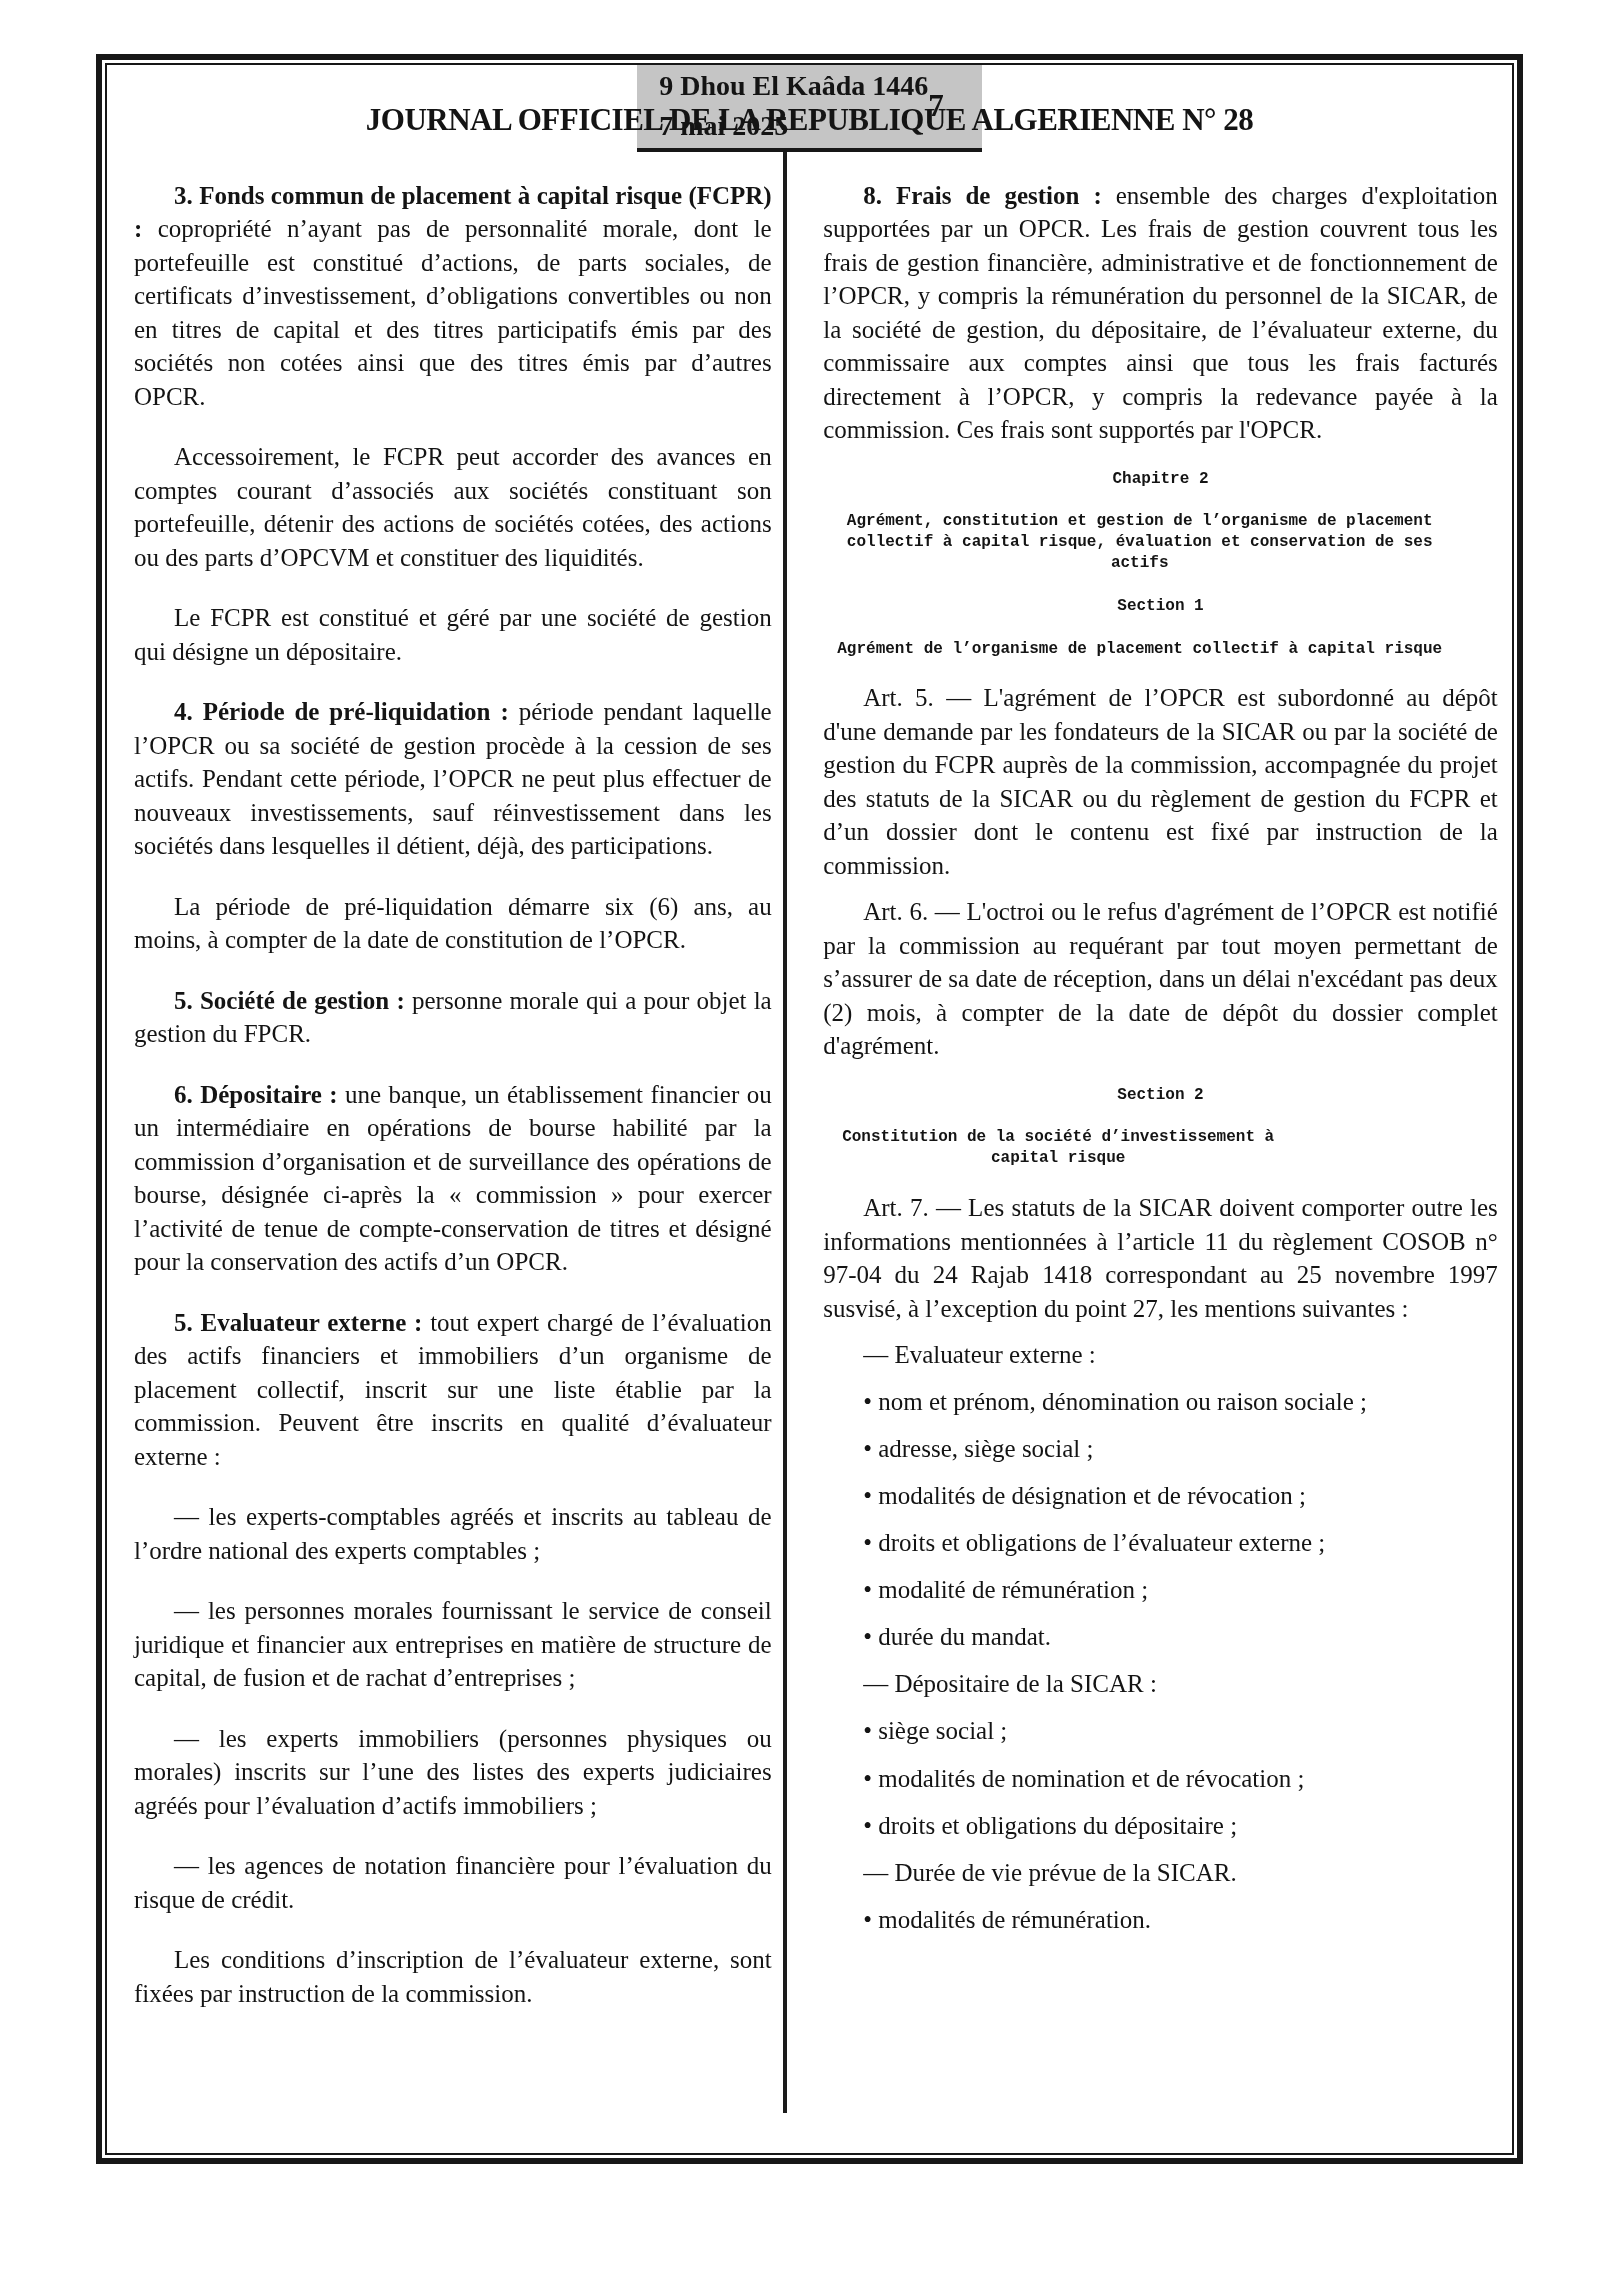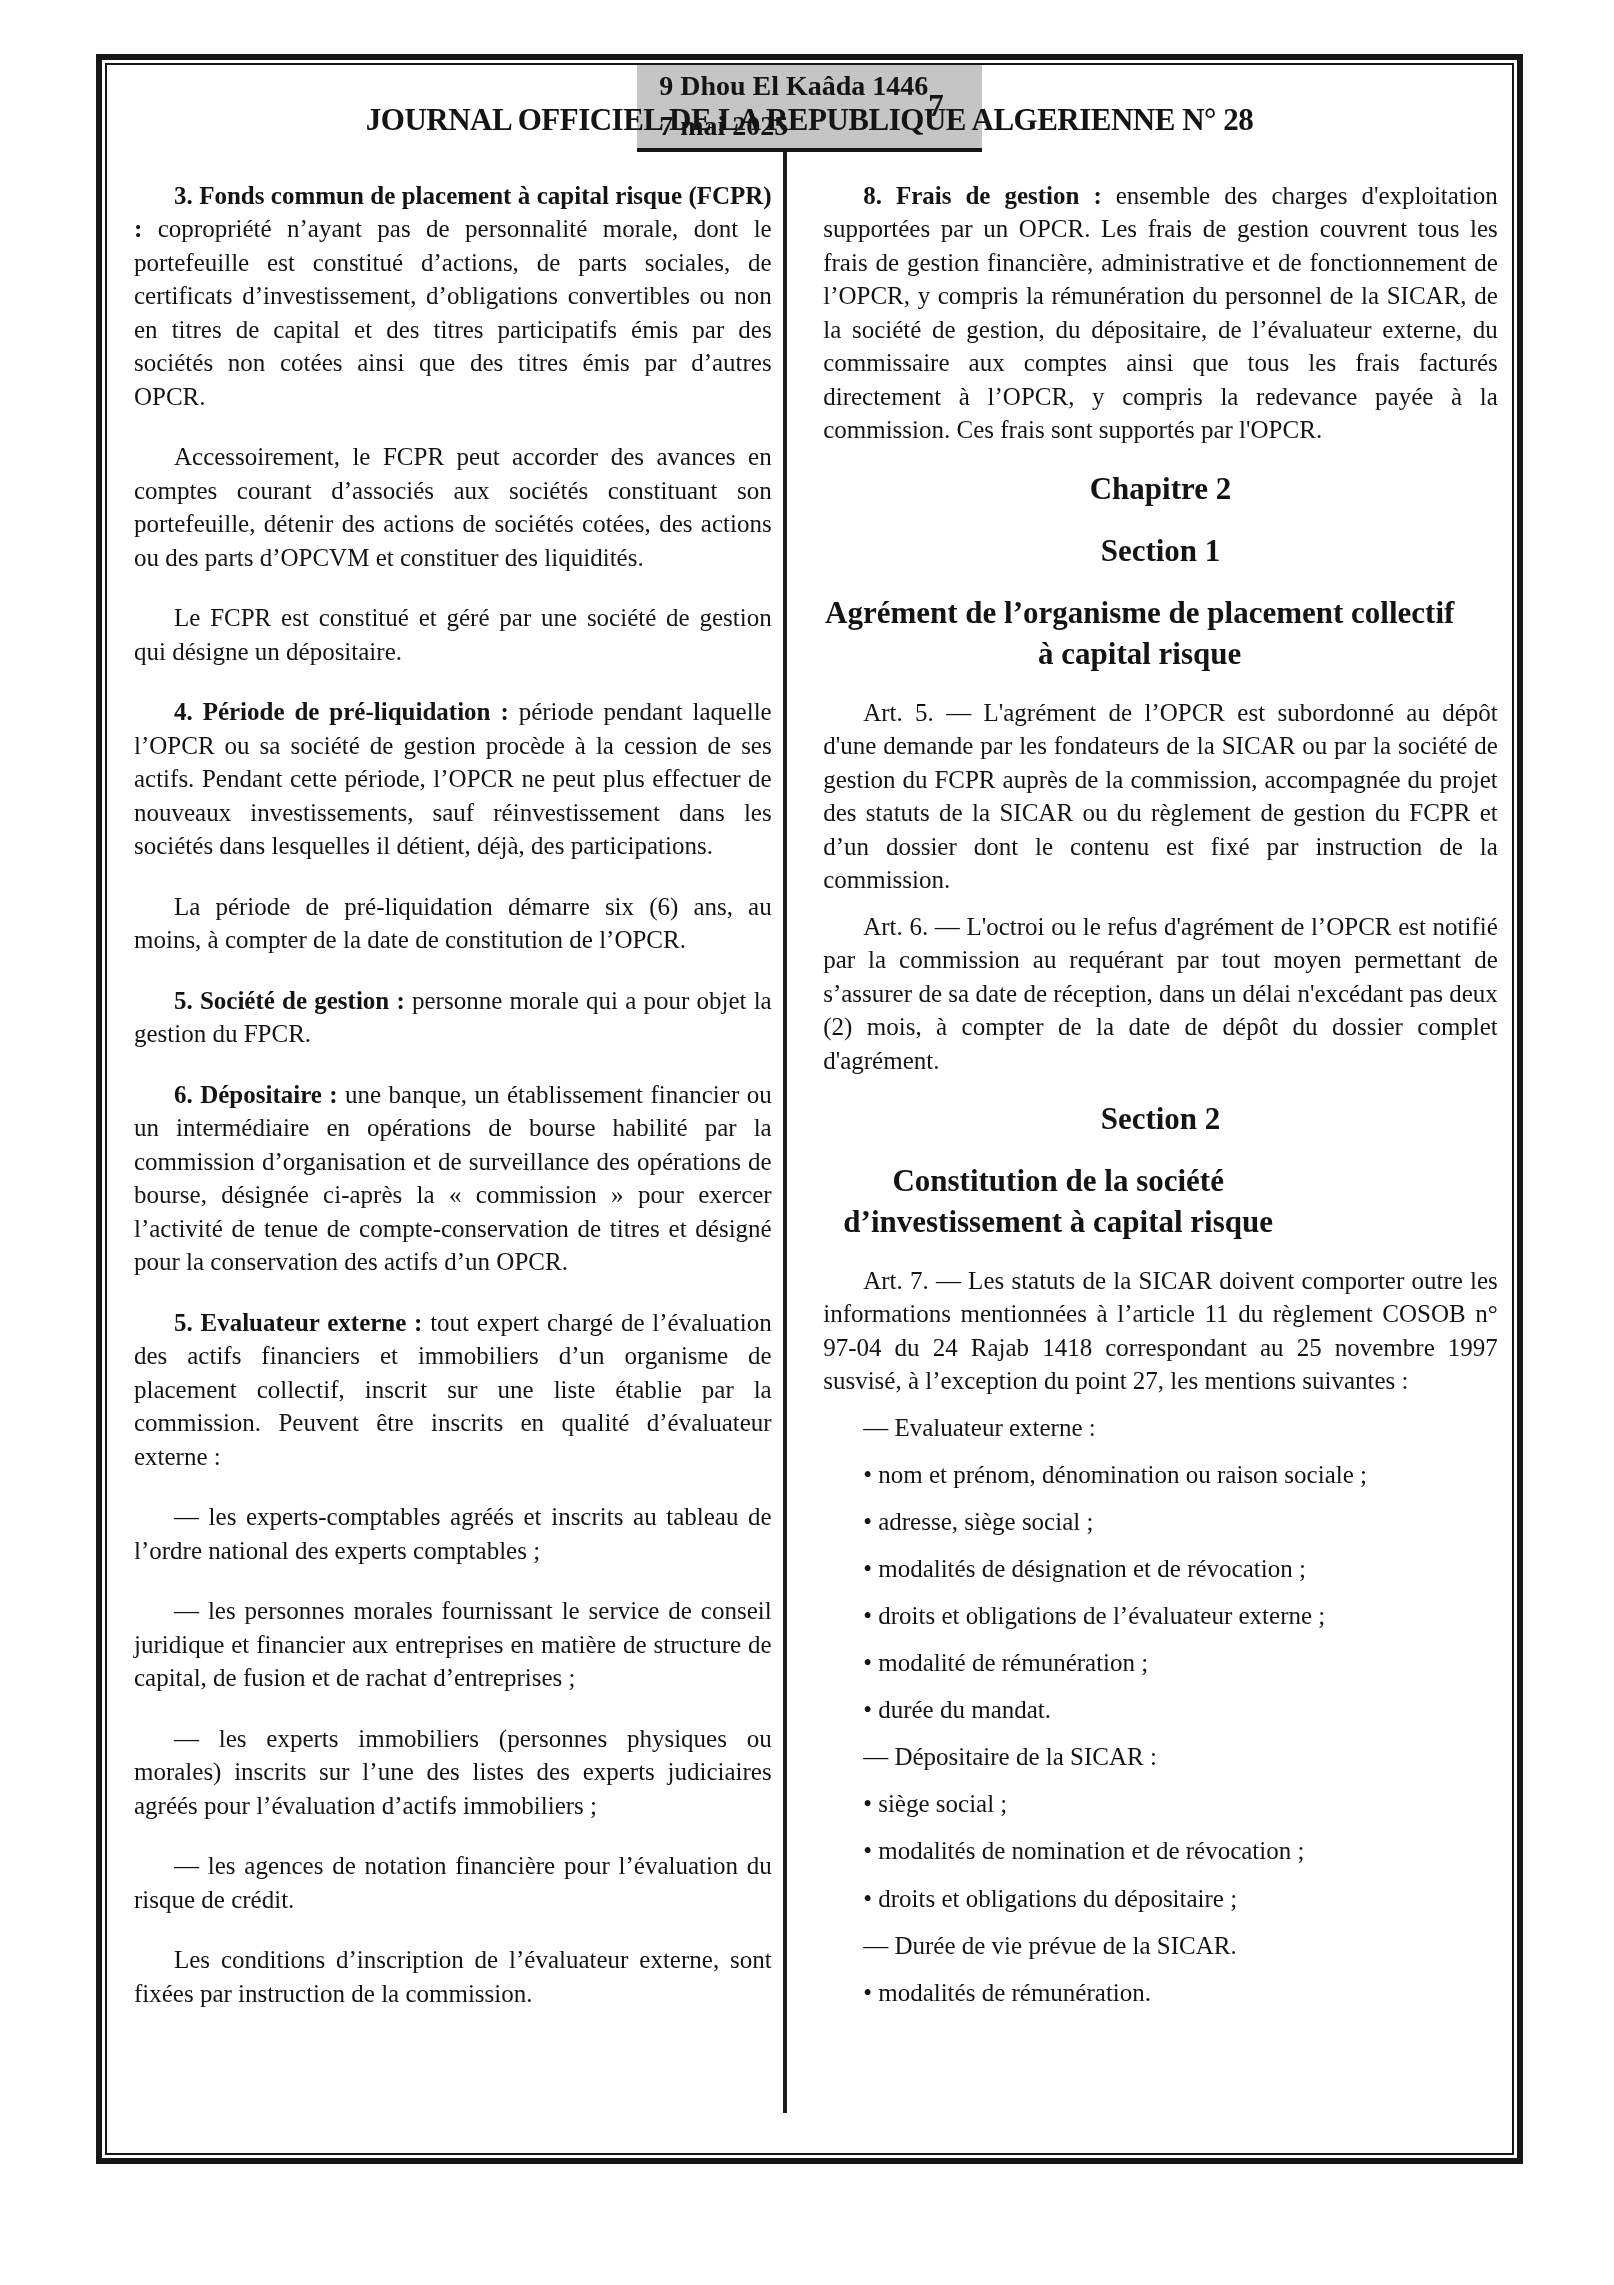--- a/index.html
+++ b/index.html
@@ -46,21 +46,21 @@
   p{margin:0;}
   .p-just{
     text-align:justify;text-indent:40px;
   }
   .col-left .p-just{margin-bottom:27px;}
   .col-right .p-just{margin-bottom:12.7px;}
   .p-item{text-align:justify;text-indent:40px;}
   .col-left .p-item{margin-bottom:27px;}
   .col-right .p-item{margin-bottom:13.6px;}
   .p-center{
-    text-align:center;font-weight:bold;font-size:31px;line-height:1.3;
+    text-align:center;font-weight:bold;font-size:16px;line-height:1.3;font-family:Liberation Mono, monospace;
   }
   .col-right .p-center{margin:22px 0 22px;}
   .narrow{max-width:633px;margin-left:auto;margin-right:auto;}
   .narrow2{max-width:470px;margin-left:auto;margin-right:auto;}
   b{font-weight:bold;}
 </style>
 </head>
 <body>
 
 <div class="frame">
@@ -90,20 +90,21 @@
         <p class="p-item"><span>— les experts immobiliers (personnes physiques ou morales) inscrits sur l’une des listes des experts judiciaires agréés pour l’évaluation d’actifs immobiliers ;</span></p>
         <p class="p-item"><span>— les agences de notation financière pour l’évaluation du risque de crédit.</span></p>
         <p class="p-just"><span>Les conditions d’inscription de l’évaluateur externe, sont fixées par instruction de la commission.</span></p>
       </div>
 
       <div class="divider"></div>
 
       <div class="col col-right">
         <p class="p-just"><b>8. Frais de gestion :</b><span> ensemble des charges d'exploitation supportées par un OPCR. Les frais de gestion couvrent tous les frais de gestion financière, administrative et de fonctionnement de l’OPCR, y compris la rémunération du personnel de la SICAR, de la société de gestion, du dépositaire, de l’évaluateur externe, du commissaire aux comptes ainsi que tous les frais facturés directement à l’OPCR, y compris la redevance payée à la commission. Ces frais sont supportés par l'OPCR.</span></p>
         <p class="p-center">Chapitre 2</p>
+        <p class="p-center narrow">Agrément, constitution et gestion de l’organisme de placement collectif à capital risque, évaluation et conservation de ses actifs</p>
         <p class="p-center">Section 1</p>
         <p class="p-center narrow">Agrément de l’organisme de placement collectif à capital risque</p>
         <p class="p-just"><span>Art. 5. — L'agrément de l’OPCR est subordonné au dépôt d'une demande par les fondateurs de la SICAR ou par la société de gestion du FCPR auprès de la commission, accompagnée du projet des statuts de la SICAR ou du règlement de gestion du FCPR et d’un dossier dont le contenu est fixé par instruction de la commission.</span></p>
         <p class="p-just"><span>Art. 6. — L'octroi ou le refus d'agrément de l’OPCR est notifié par la commission au requérant par tout moyen permettant de s’assurer de sa date de réception, dans un délai n'excédant pas deux (2) mois, à compter de la date de dépôt du dossier complet d'agrément.</span></p>
         <p class="p-center">Section 2</p>
         <p class="p-center narrow2">Constitution de la société d’investissement à capital risque</p>
         <p class="p-just"><span>Art. 7. — Les statuts de la SICAR doivent comporter outre les informations mentionnées à l’article 11 du règlement COSOB n° 97-04 du 24 Rajab 1418 correspondant au 25 novembre 1997 susvisé, à l’exception du point 27, les mentions suivantes :</span></p>
         <p class="p-item"><span>— Evaluateur externe :</span></p>
         <p class="p-item"><span>• nom et prénom, dénomination ou raison sociale ;</span></p>
         <p class="p-item"><span>• adresse, siège social ;</span></p>

